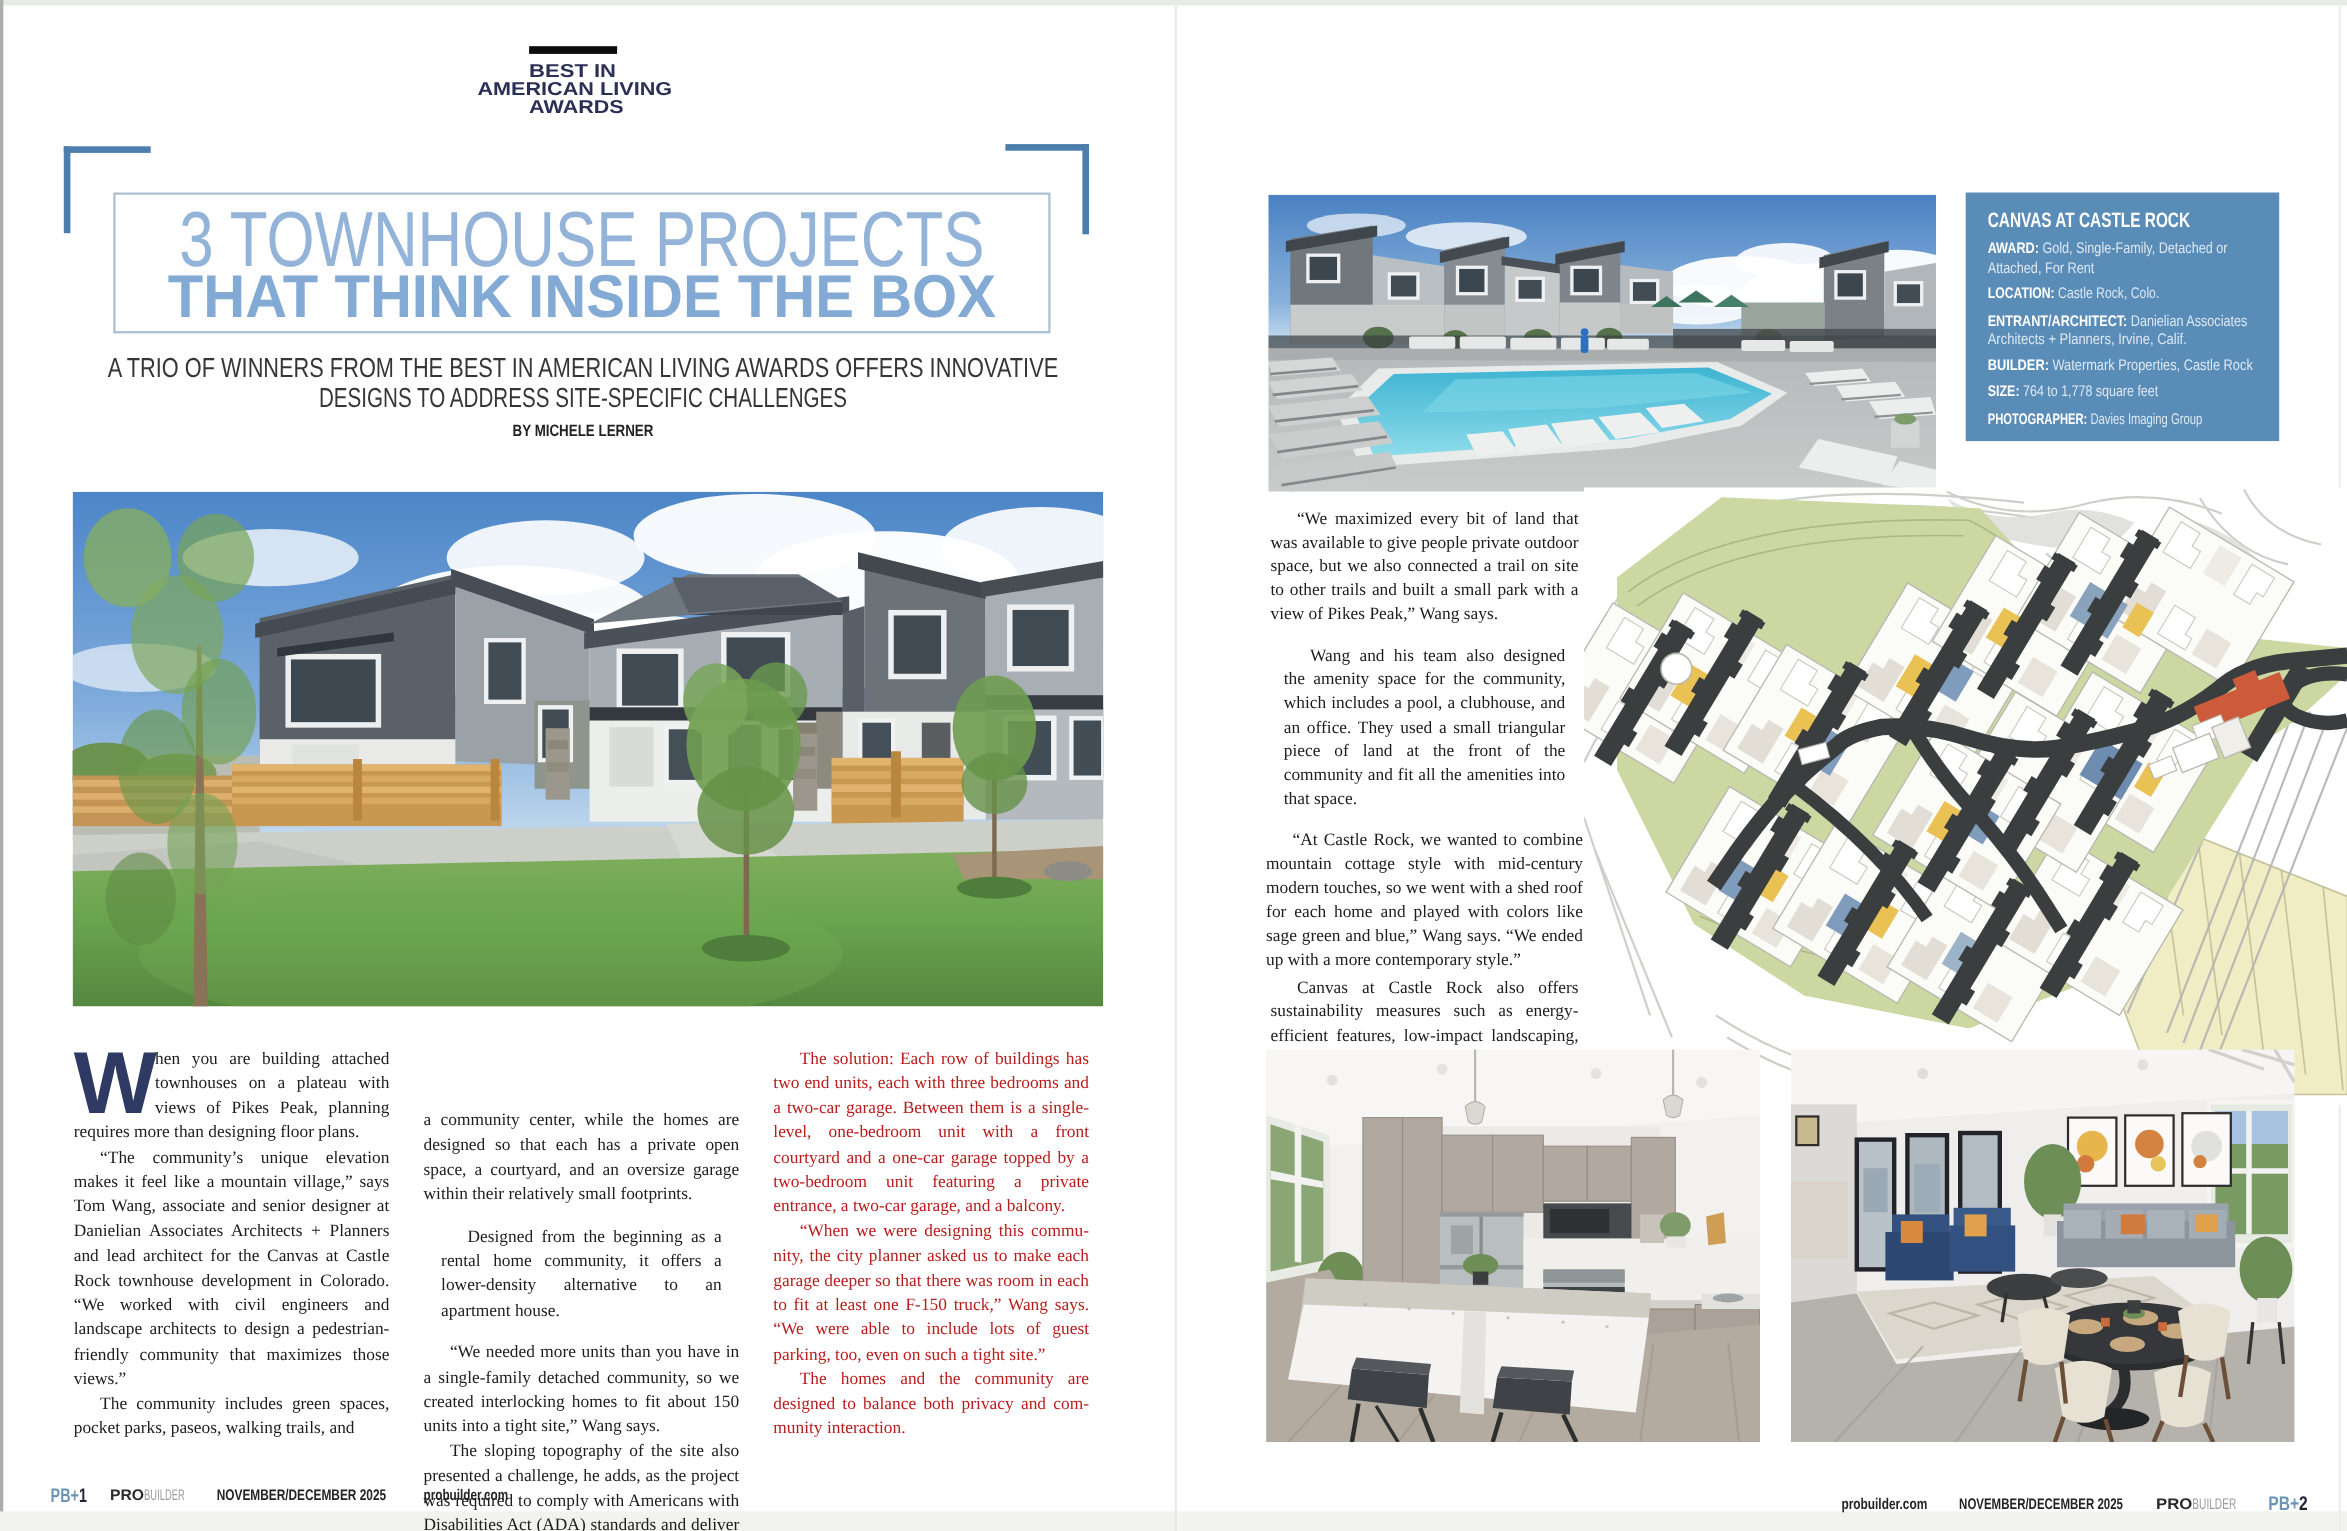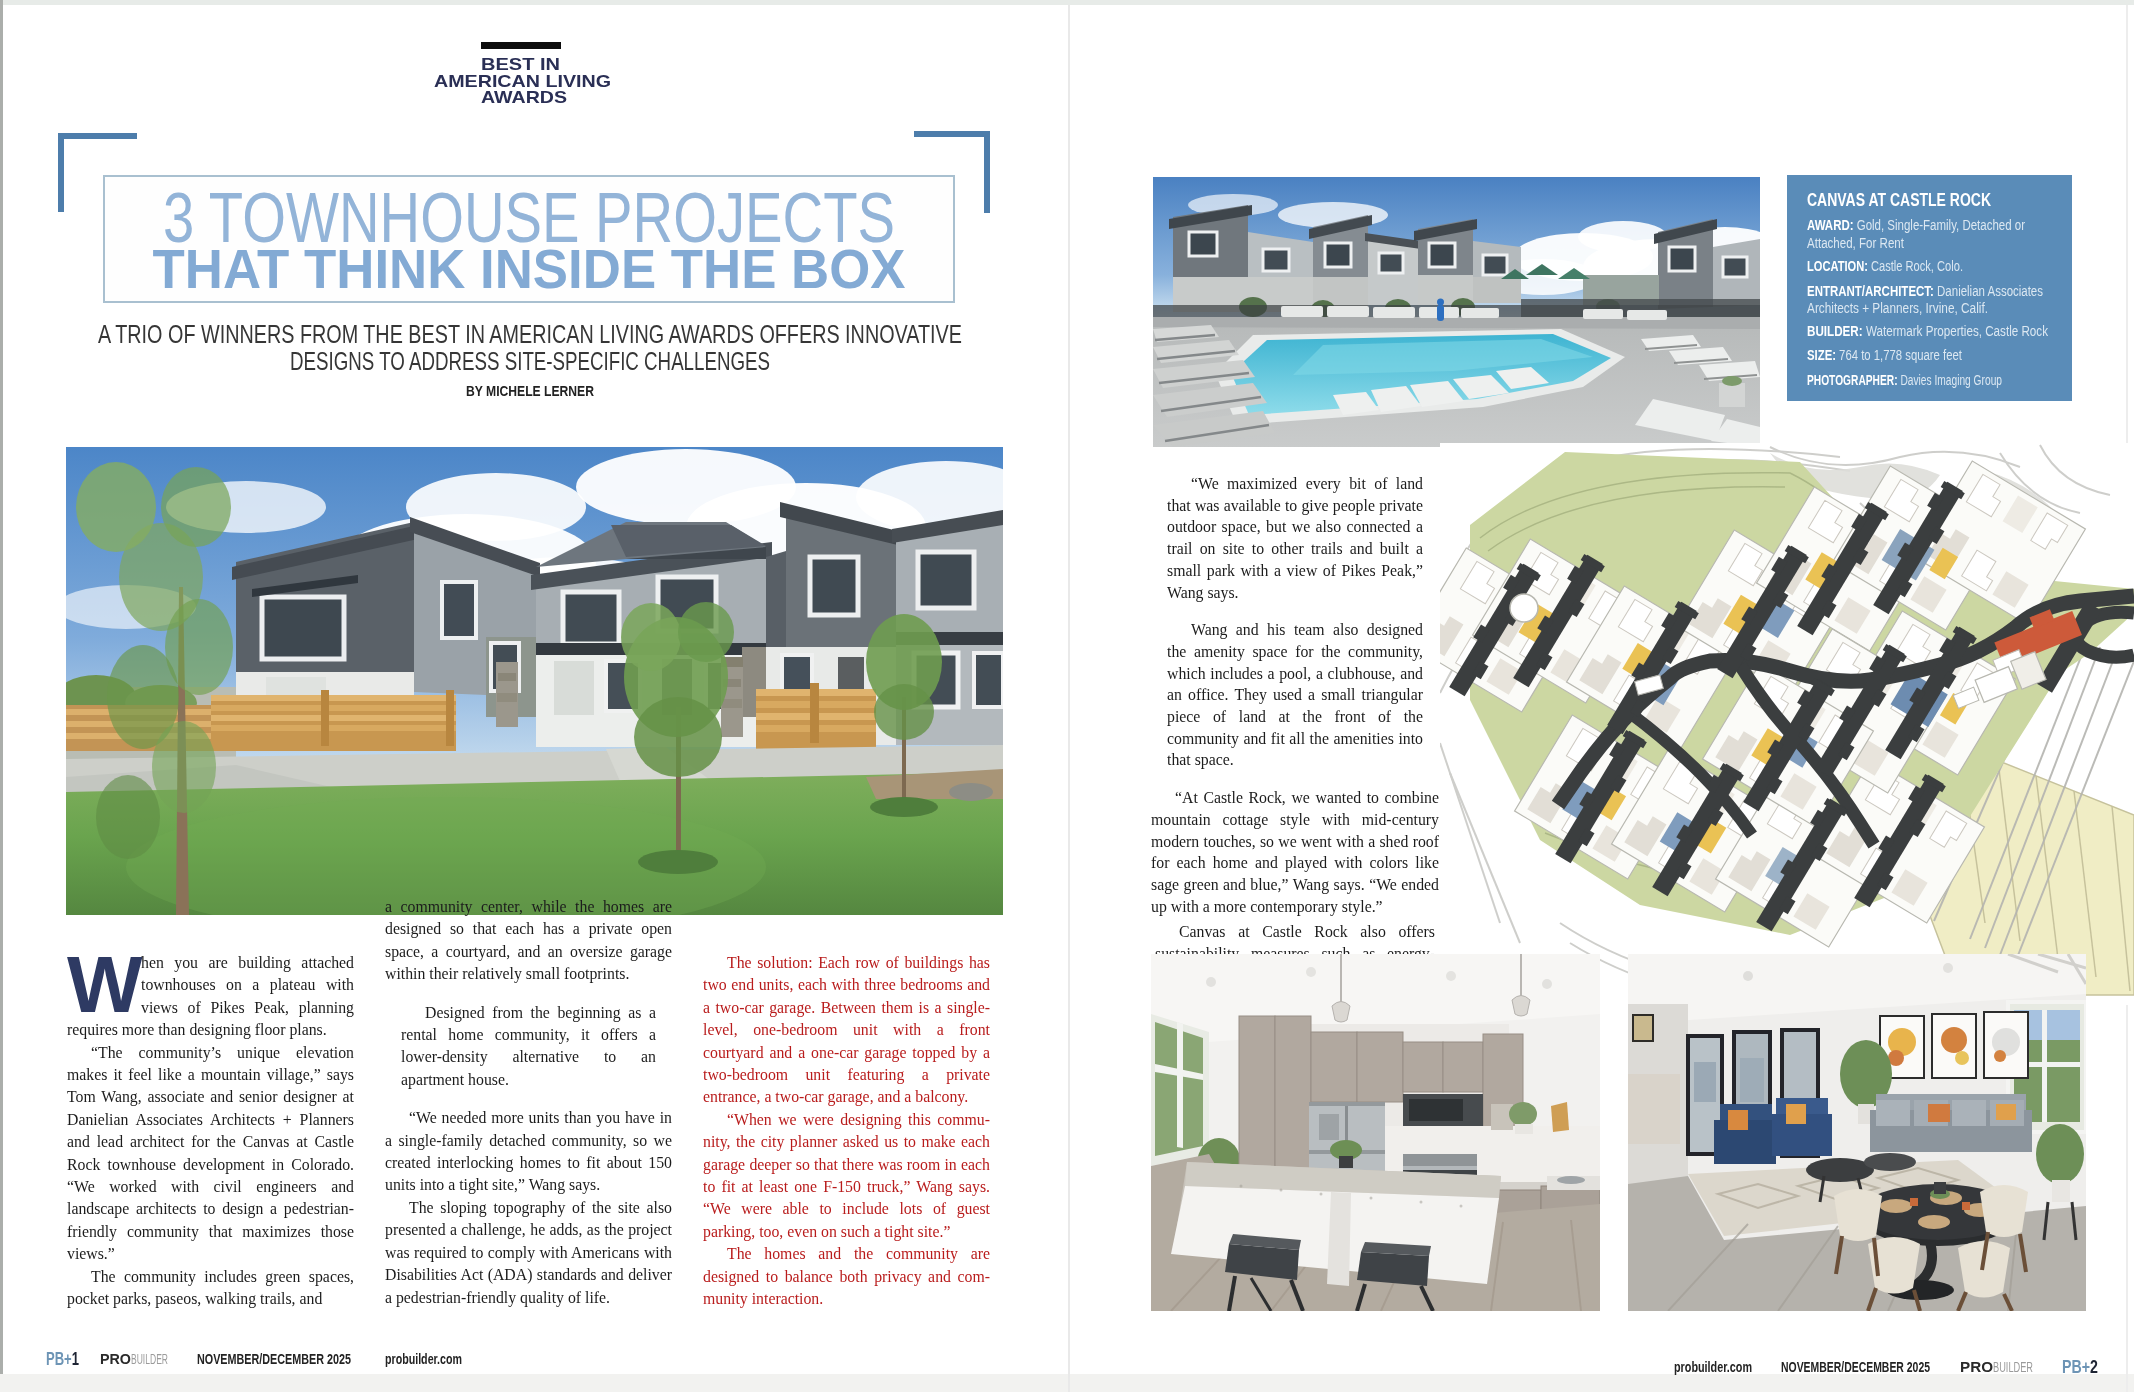--- a/index.html
+++ b/index.html
@@ -205,21 +205,21 @@
 </svg>
 
 <div id="col1" class="abs serif" style="left:67px;top:952px;width:287px;height:362px;font-size:15.8px;line-height:22.4px;color:#1c1c1c;text-align:justify;">
 
 <span style="float:left;font-family:'Liberation Sans',sans-serif;font-weight:bold;color:#2e3a63;font-size:80px;line-height:58px;width:74px;height:62px;margin-top:4px;letter-spacing:-5px;">W</span>
 <p style="margin:0;">hen you are building attached townhouses on a plateau with views of Pikes Peak, planning requires more than designing floor plans.</p>
 <p style="margin:0;text-indent:24px;">“The community’s unique elevation makes it feel like a mountain village,” says Tom Wang, associate and senior design­er at Danielian Associates Architects + Planners and lead architect for the Canvas at Castle Rock townhouse development in Colorado. “We worked with civil engineers and landscape architects to design a pedes­trian-friendly community that maximiz­es those views.”</p>
 <p style="margin:0;text-indent:24px;">The community includes green spaces, pocket parks, paseos, walking trails, and</p>
 </div>
 
-<div id="col2" class="abs serif" style="left:385px;top:896px;width:287px;height:362px;font-size:15.8px;line-height:22.4px;color:#1c1c1c;text-align:justify;">
+<div id="col2" class="abs serif" style="left:385px;top:1008px;width:287px;height:362px;font-size:15.8px;line-height:22.4px;color:#1c1c1c;text-align:justify;">
 <p style="margin:0;">a community center, while the homes are designed so that each has a private open space, a courtyard, and an oversize garage within their relatively small footprints.</p>
 <p style="margin:16px;text-indent:24px;">Designed from the beginning as a rental home community, it offers a lower-density alternative to an apartment house.</p>
 <p style="margin:0;text-indent:24px;">“We needed more units than you have in a single-family detached community, so we created interlocking homes to fit about 150 units into a tight site,” Wang says.</p>
 <p style="margin:0;text-indent:24px;">The sloping topography of the site also presented a challenge, he adds, as the proj­ect was required to comply with Americans with Disabilities Act (ADA) standards and deliver a pedestrian-friendly quality of life.</p>
 </div>
 
 <div id="col3" class="abs serif" style="left:703px;top:952px;width:287px;height:362px;font-size:15.8px;line-height:22.4px;color:#b91c1c;text-align:justify;">
 <p style="margin:0;text-indent:24px;">The solution: Each row of buildings has two end units, each with three bedrooms and a two-car garage. Between them is a single-level, one-bedroom unit with a front courtyard and a one-car garage topped by a two-bedroom unit featuring a private entrance, a two-car garage, and a balcony.</p>
 <p style="margin:0;text-indent:24px;">“When we were designing this commu­nity, the city planner asked us to make each garage deeper so that there was room in each to fit at least one F-150 truck,” Wang says. “We were able to include lots of guest parking, too, even on such a tight site.”</p>
 <p style="margin:0;text-indent:24px;">The homes and the community are designed to balance both privacy and com­munity interaction.</p>
@@ -592,21 +592,21 @@
 <rect x="578" y="224" width="26" height="30" fill="#f0eee8" stroke="#b8b8b0" stroke-width="1.2"></rect>
 <rect x="512" y="234" width="22" height="14" fill="#ffffff" stroke="#b8b8b0" stroke-width="1"></rect>
 </g>
 
 <circle cx="84" cy="165" r="14" fill="#ffffff" stroke="#b8b8b0" stroke-width="1.5"></circle>
 
 <rect x="196" y="235" width="26" height="14" fill="#ffffff" stroke="#b0b0aa" stroke-width="1" transform="rotate(-15 209 242)"></rect>
 </svg>
 
 <div id="rcol" class="abs serif" style="left:1151px;top:457px;width:288px;height:475px;font-size:15.8px;line-height:21.7px;color:#1c1c1c;text-align:justify;">
-<p style="margin:16px;text-indent:24px;">“We maximized every bit of land that was available to give people private outdoor space, but we also connected a trail on site to other trails and built a small park with a view of Pikes Peak,” Wang says.</p>
+<p style="margin:4px;text-indent:24px;">“We maximized every bit of land that was available to give people private outdoor space, but we also connected a trail on site to other trails and built a small park with a view of Pikes Peak,” Wang says.</p>
 <p style="margin:16px;text-indent:24px;">Wang and his team also designed the amenity space for the community, which includes a pool, a clubhouse, and an office. They used a small triangular piece of land at the front of the community and fit all the amenities into that space.</p>
 <p style="margin:0;text-indent:24px;">“At Castle Rock, we wanted to combine mountain cottage style with mid-century modern touches, so we went with a shed roof for each home and played with colors like sage green and blue,” Wang says. “We ended up with a more contemporary style.”</p>
 <p style="margin:4px;text-indent:24px;">Canvas at Castle Rock also offers sustainability measures such as energy-efficient features, low-impact landscaping, and EV chargers for each home and a few stations within the community.</p>
 </div>
 
 <svg class="abs" style="left:1151px;top:954px;" width="449" height="357" viewBox="0 0 449 357">
 
 <rect x="0" y="0" width="449" height="357" fill="#f2f1ef"></rect>
 <polygon points="0,0 449,0 449,60 0,92" fill="#f7f6f4"></polygon>
 <circle cx="60" cy="28" r="5" fill="#e2e1de"></circle>

